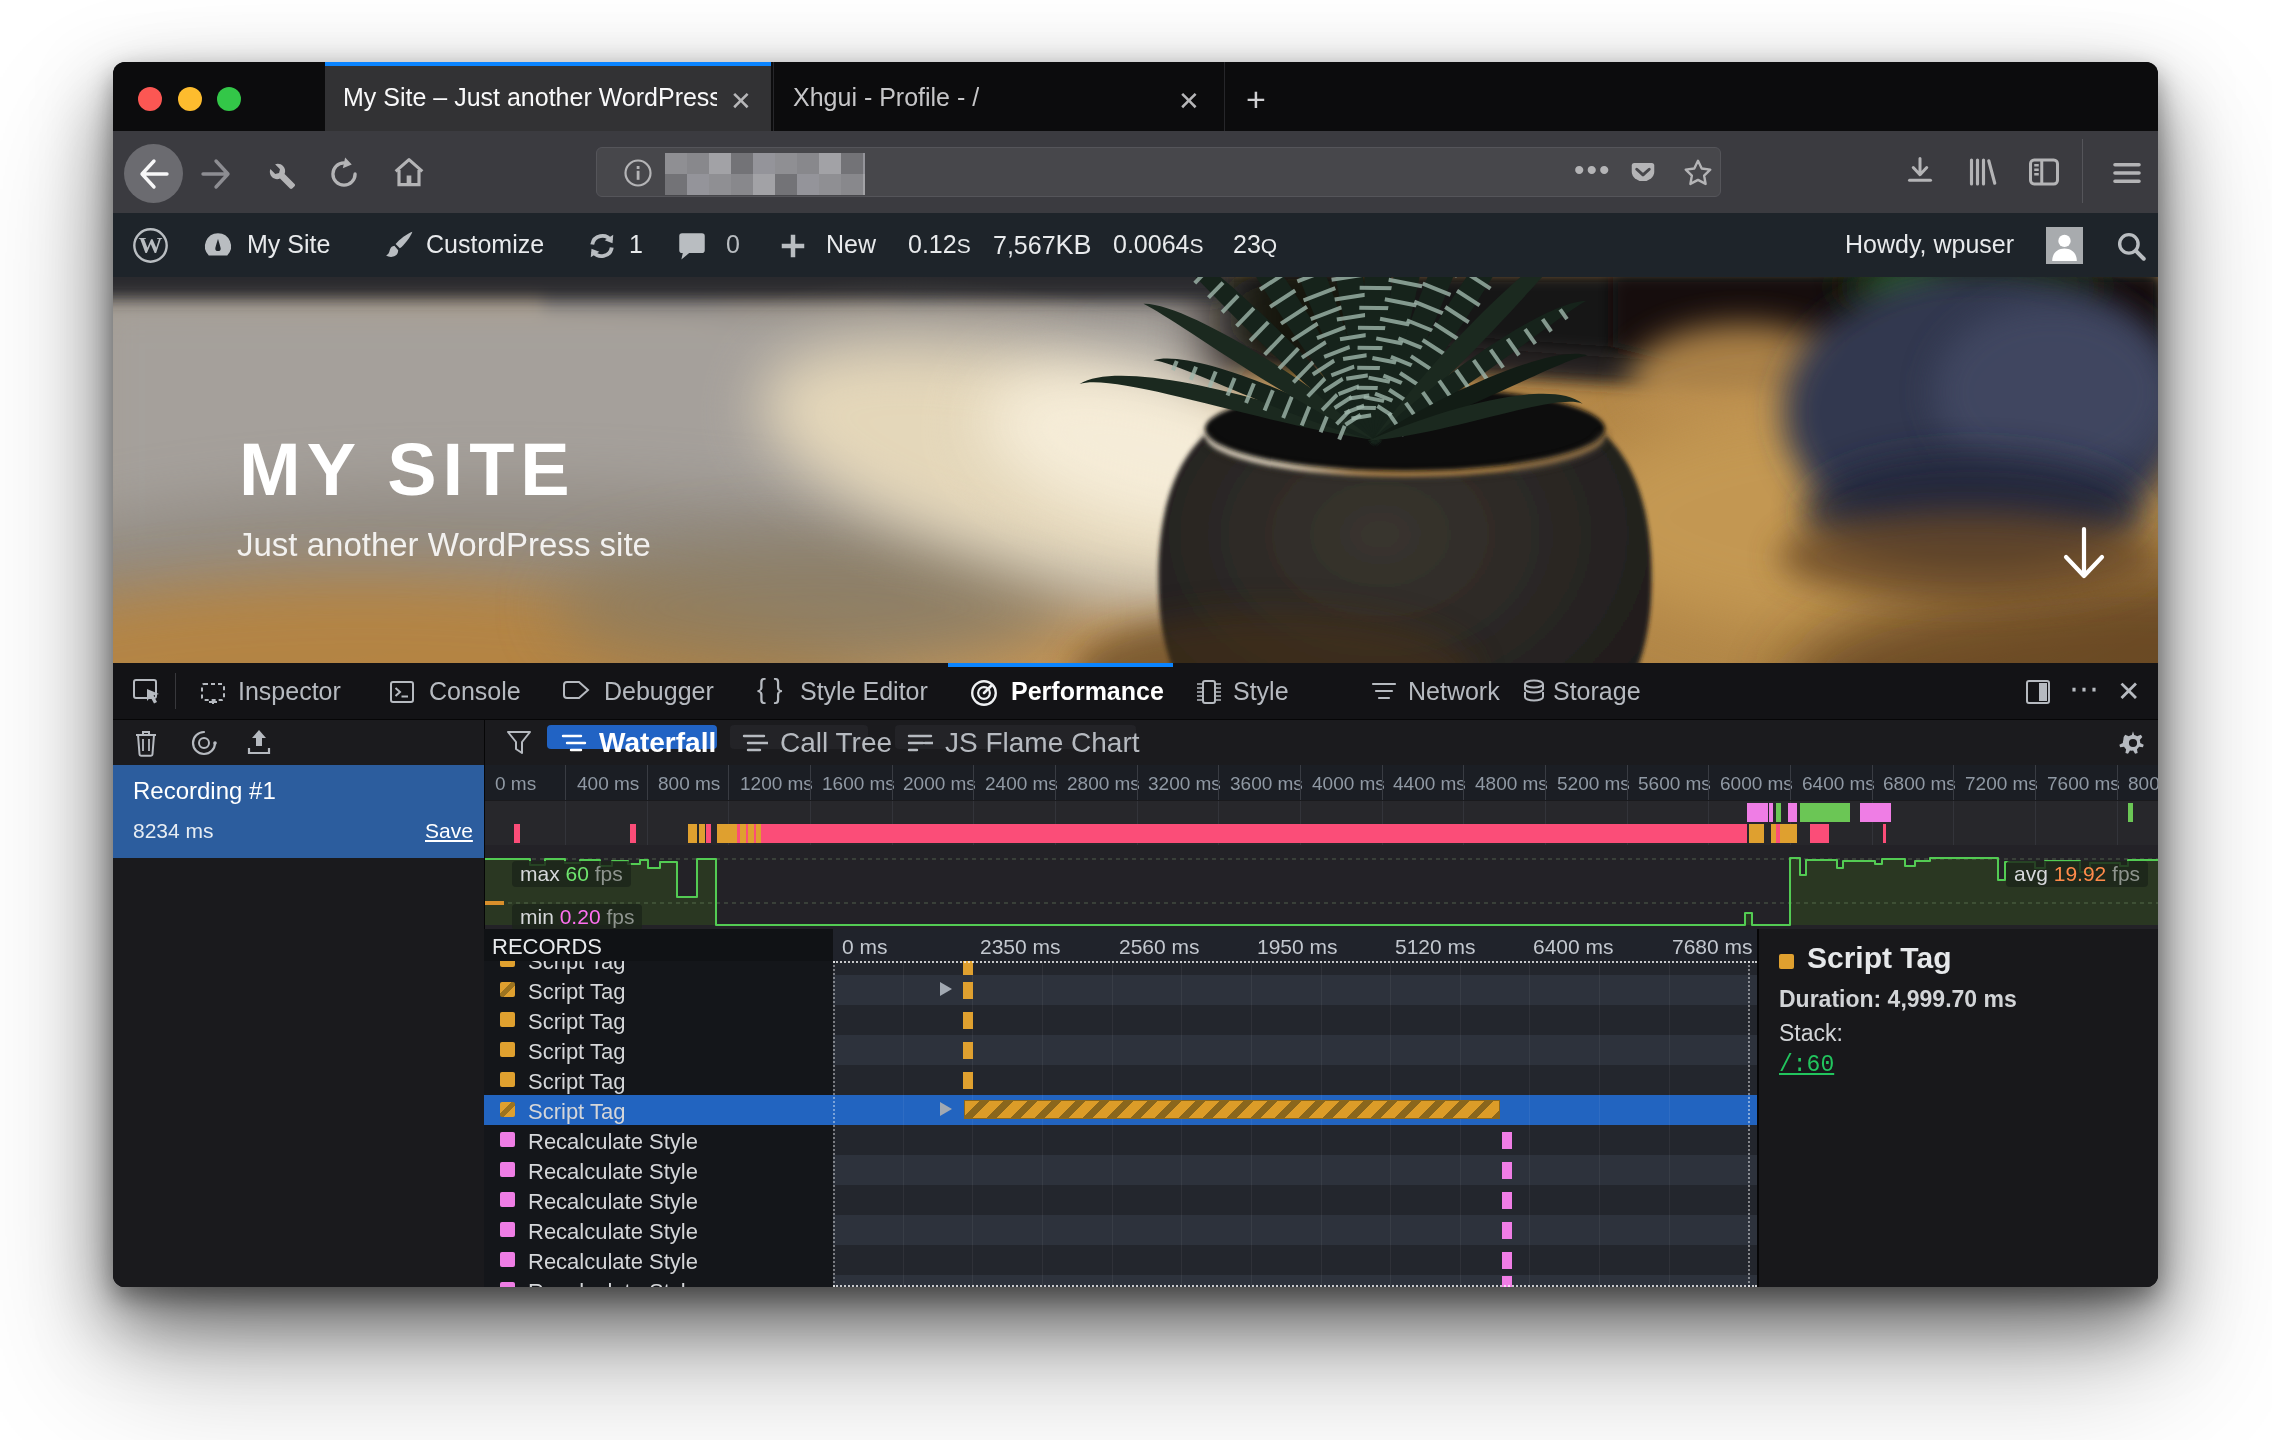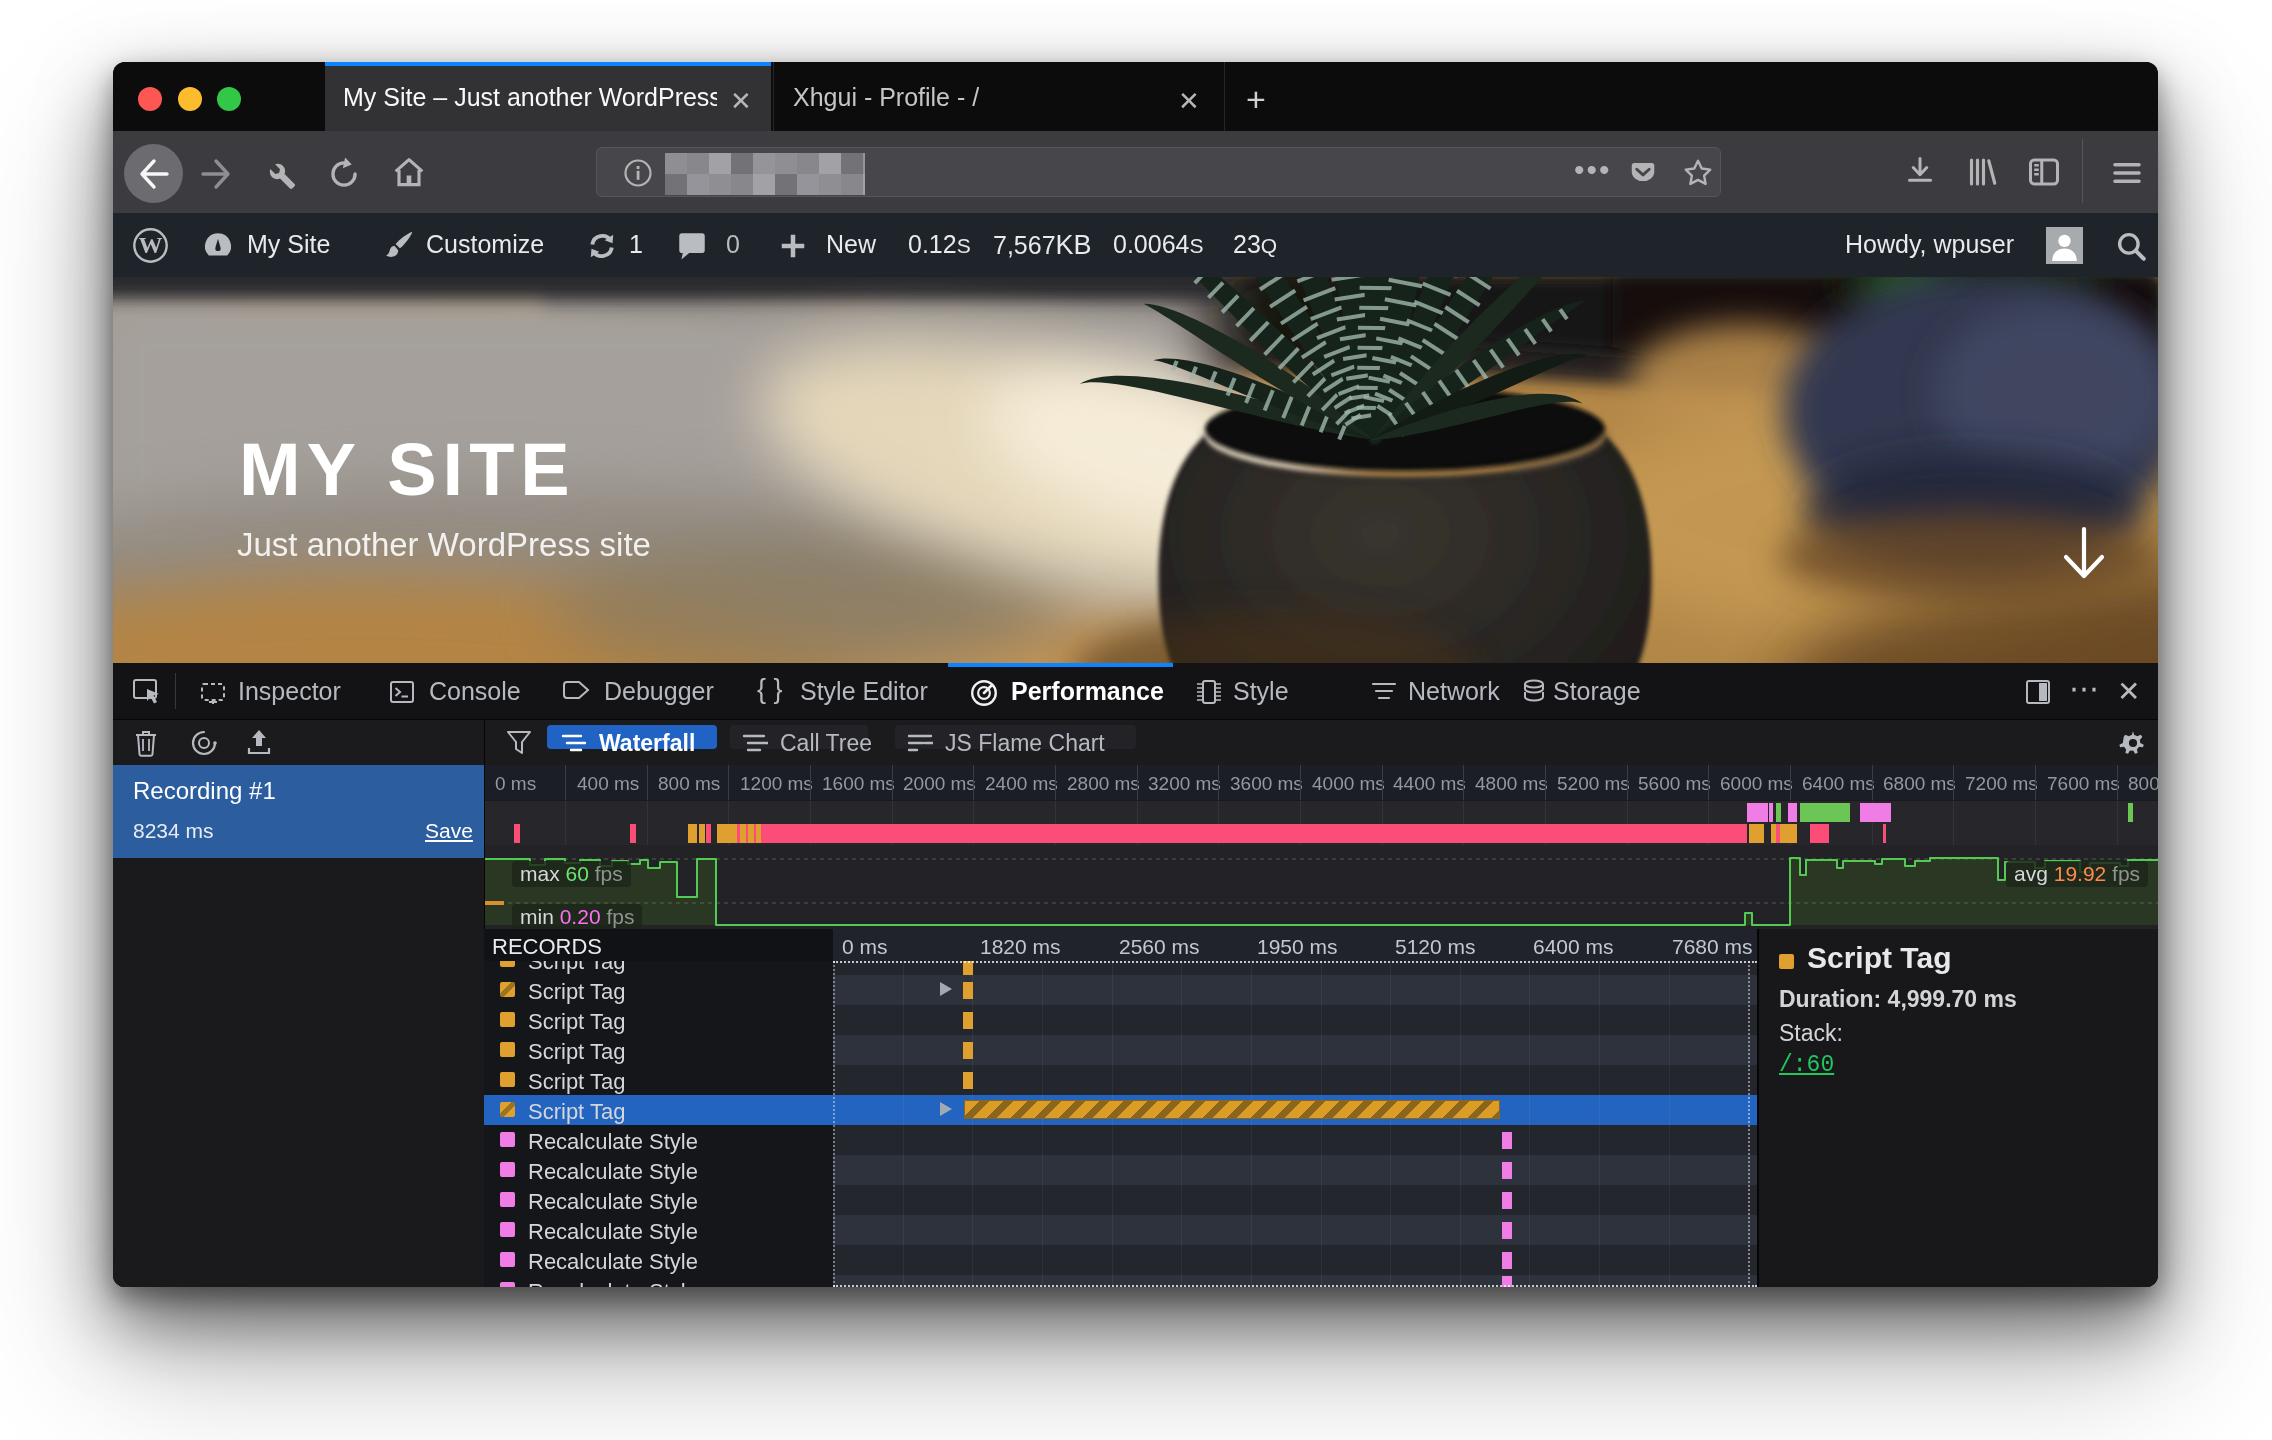--- a/index.html
+++ b/index.html
@@ -25,21 +25,21 @@
   .ab{position:absolute;top:17px;font-size:25px;color:#e8eaec;white-space:nowrap;}
   
   #hero{position:absolute;left:0;top:215px;width:2045px;height:386px;overflow:hidden;background:#6b4a28;}
   #herotitle{position:absolute;left:126px;top:150px;font-size:74px;font-weight:700;letter-spacing:6px;color:#fff;}
   #herosub{position:absolute;left:124px;top:249px;font-size:33px;color:rgba(255,255,255,.88);}
   
   #dt{position:absolute;left:0;top:601px;width:2045px;height:624px;background:#1a1a1d;}
   #dtt{position:absolute;left:0;top:0;width:2045px;height:56px;background:#131316;border-bottom:1px solid #060607;}
   .dtab{position:absolute;top:14px;font-size:25px;color:#b6bac0;white-space:nowrap;}
   #dtt2{position:absolute;left:0;top:57px;width:2045px;height:46px;background:#1b1b1e;border-bottom:1px solid #060607;}
-  .btn2{position:absolute;top:5px;height:24px;border-radius:4px;font-size:23px;line-height:36px;white-space:nowrap;}
+  .btn2{position:absolute;top:5px;height:24px;border-radius:4px;font-size:28px;line-height:36px;white-space:nowrap;}
   
   #ruler{position:absolute;left:371px;top:102px;width:1674px;height:35px;background:#1b1e24;overflow:hidden;}
   .rlab{position:absolute;top:8px;font-size:19px;color:#9099a4;white-space:nowrap;}
   #marks{position:absolute;left:371px;top:138px;width:1674px;height:45px;background:#27272b;overflow:hidden;}
   #fps{position:absolute;left:371px;top:182px;width:1674px;height:84px;background:#232227;overflow:hidden;}
   .chip{position:absolute;white-space:nowrap;background:rgba(28,36,26,.82);border-radius:4px;font-size:21px;color:#d6d8da;padding:0 8px;height:26px;line-height:26px;}
   
   #lpanel{position:absolute;left:0;top:102px;width:371px;height:522px;background:#1a1a1d;border-right:1px solid #060607;}
   #recitem{position:absolute;left:0;top:0;width:371px;height:93px;background:#2c5d9e;color:#fff;}
   
@@ -665,21 +665,21 @@
 <div class="abs" style="left:20px;top:12px;font-size:24px;color:#fff;">Recording #1</div>
 <div class="abs" style="left:20px;top:54px;font-size:21px;color:#e8edf3;">8234 ms</div>
 <div class="abs" style="left:312px;top:54px;font-size:21px;color:#fff;text-decoration:underline;">Save</div>
 </div>
       </div>
       <div id="rechead">
           <div class="abs" style="left:8px;top:5px;font-size:22px;color:#e8eaec;">RECORDS</div>
         </div>
       <div id="wfhead">
           <div class="abs" style="left:9px;top:6px;font-size:21px;color:#c3c8cf;">0 ms</div>
-          <div class="abs" style="left:147px;top:6px;font-size:21px;color:#c3c8cf;">1820 ms</div>
+          <div class="abs" style="left:147px;top:6px;font-size:21px;color:#c3c8cf;">2350 ms</div>
           <div class="abs" style="left:286px;top:6px;font-size:21px;color:#c3c8cf;">2560 ms</div>
           <div class="abs" style="left:424px;top:6px;font-size:21px;color:#c3c8cf;">1950 ms</div>
           <div class="abs" style="left:562px;top:6px;font-size:21px;color:#c3c8cf;">5120 ms</div>
           <div class="abs" style="left:700px;top:6px;font-size:21px;color:#c3c8cf;">6400 ms</div>
           <div class="abs" style="left:839px;top:6px;font-size:21px;color:#c3c8cf;">7680 ms</div>
         </div>
       <div id="rows">
           <div class="row" style="top:-16px;">
             <div class="rowlab" style="background:#14161a;">
               <div class="rsq" style="background:#dfa02f;"></div>

